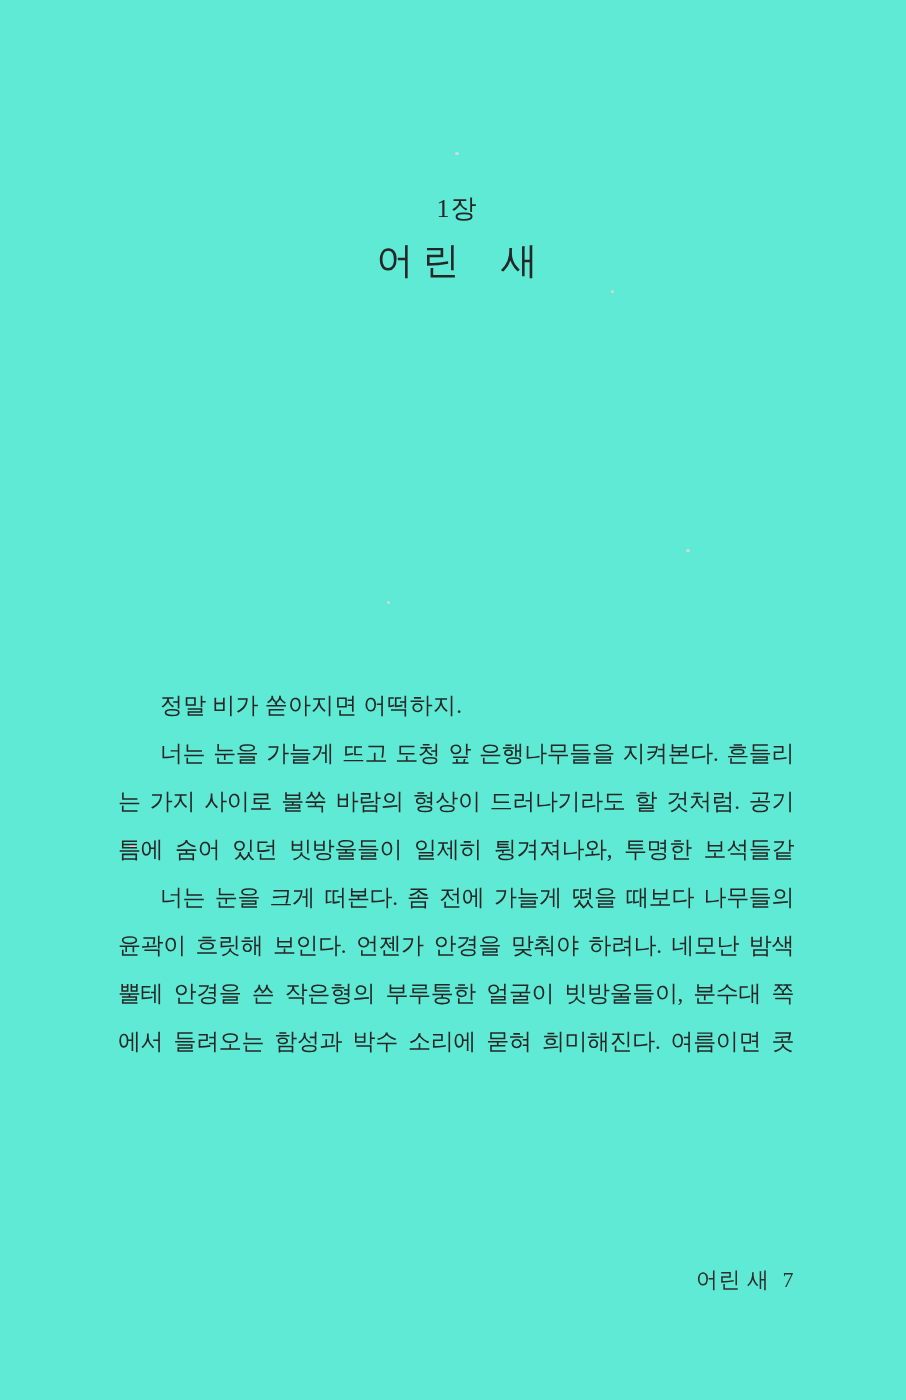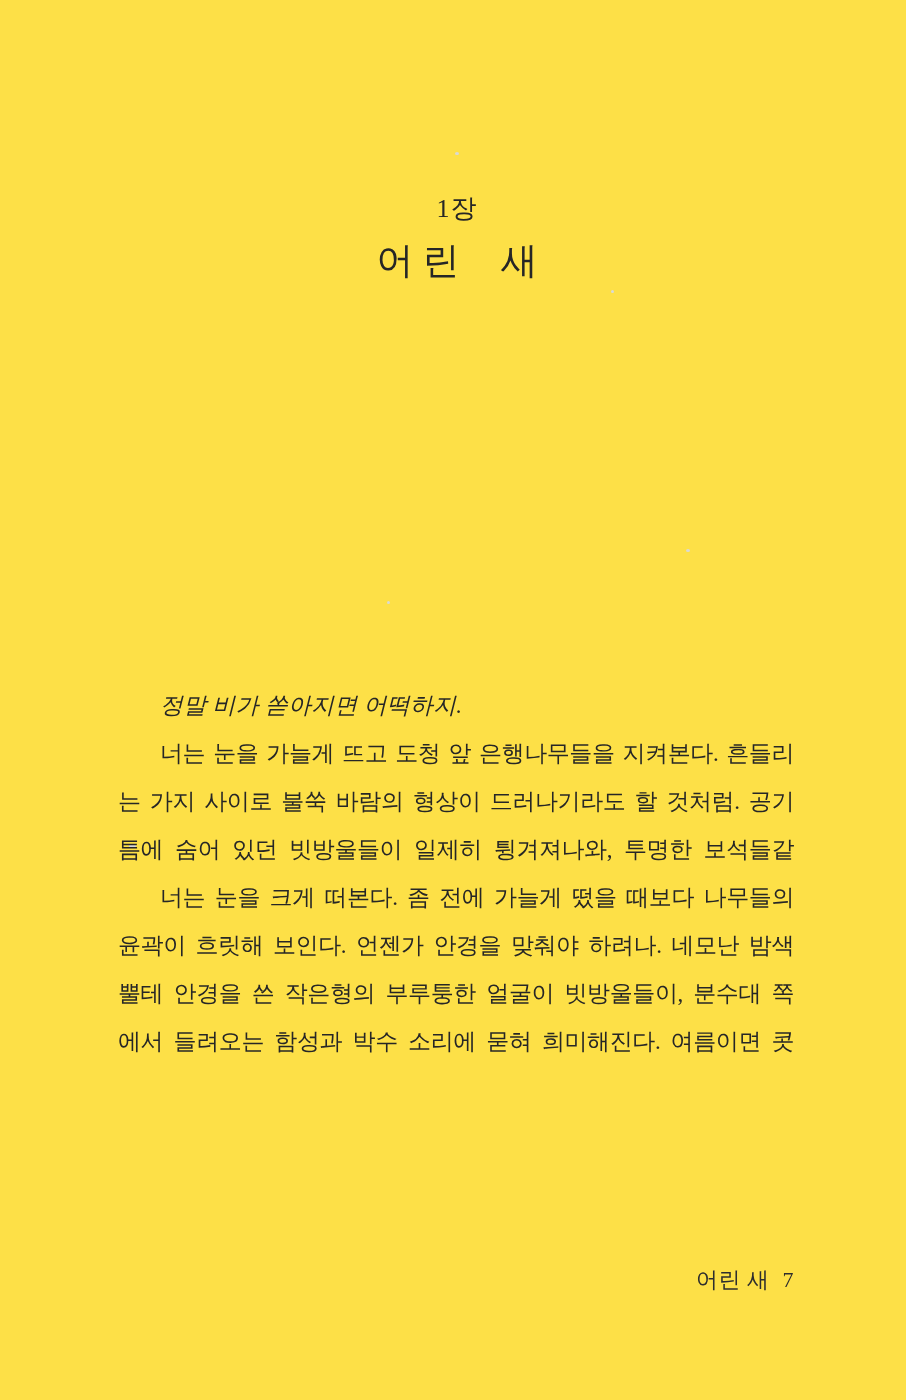--- a/index.html
+++ b/index.html
@@ -57,21 +57,20 @@
     overflow: visible;
   }
   .text-line.no-just {
     text-align: left;
     text-align-last: left;
   }
   .text-line.indent {
     text-indent: 42px;
   }
   .paragraph.italic .text-line {
-    font-style: italic;
     letter-spacing: 0.2px;
   }
 
   
   .page-footer {
     position: absolute;
     top: 1258px;
     left: 118px;
     width: 676px;
     text-align: right;
@@ -92,21 +91,21 @@
   }
   .speck.s1 { left: 455px; top: 152px; width: 4px; height: 3px; }
   .speck.s2 { left: 611px; top: 290px; width: 3px; height: 3px; }
   .speck.s3 { left: 686px; top: 549px; width: 4px; height: 3px; }
   .speck.s4 { left: 387px; top: 601px; width: 3px; height: 3px; }
   .speck.s5 { left: 129px; top: 845px; width: 7px; height: 2px; border-radius: 1px; }
 </style>
 </head>
 <body>
 
-<div class="page" style="background: #fde047; color: rgb(38, 38, 38);">
+<div class="page" style="background: #5eead4; color: rgb(38, 38, 38);">
 
   <div class="speck s1"></div>
   <div class="speck s2"></div>
   <div class="speck s3"></div>
   <div class="speck s4"></div>
   <div class="speck s5"></div>
 
   <div class="chapter-head">
     <div class="chapter-number">1장</div>
     <div class="chapter-title">어린 새</div>

